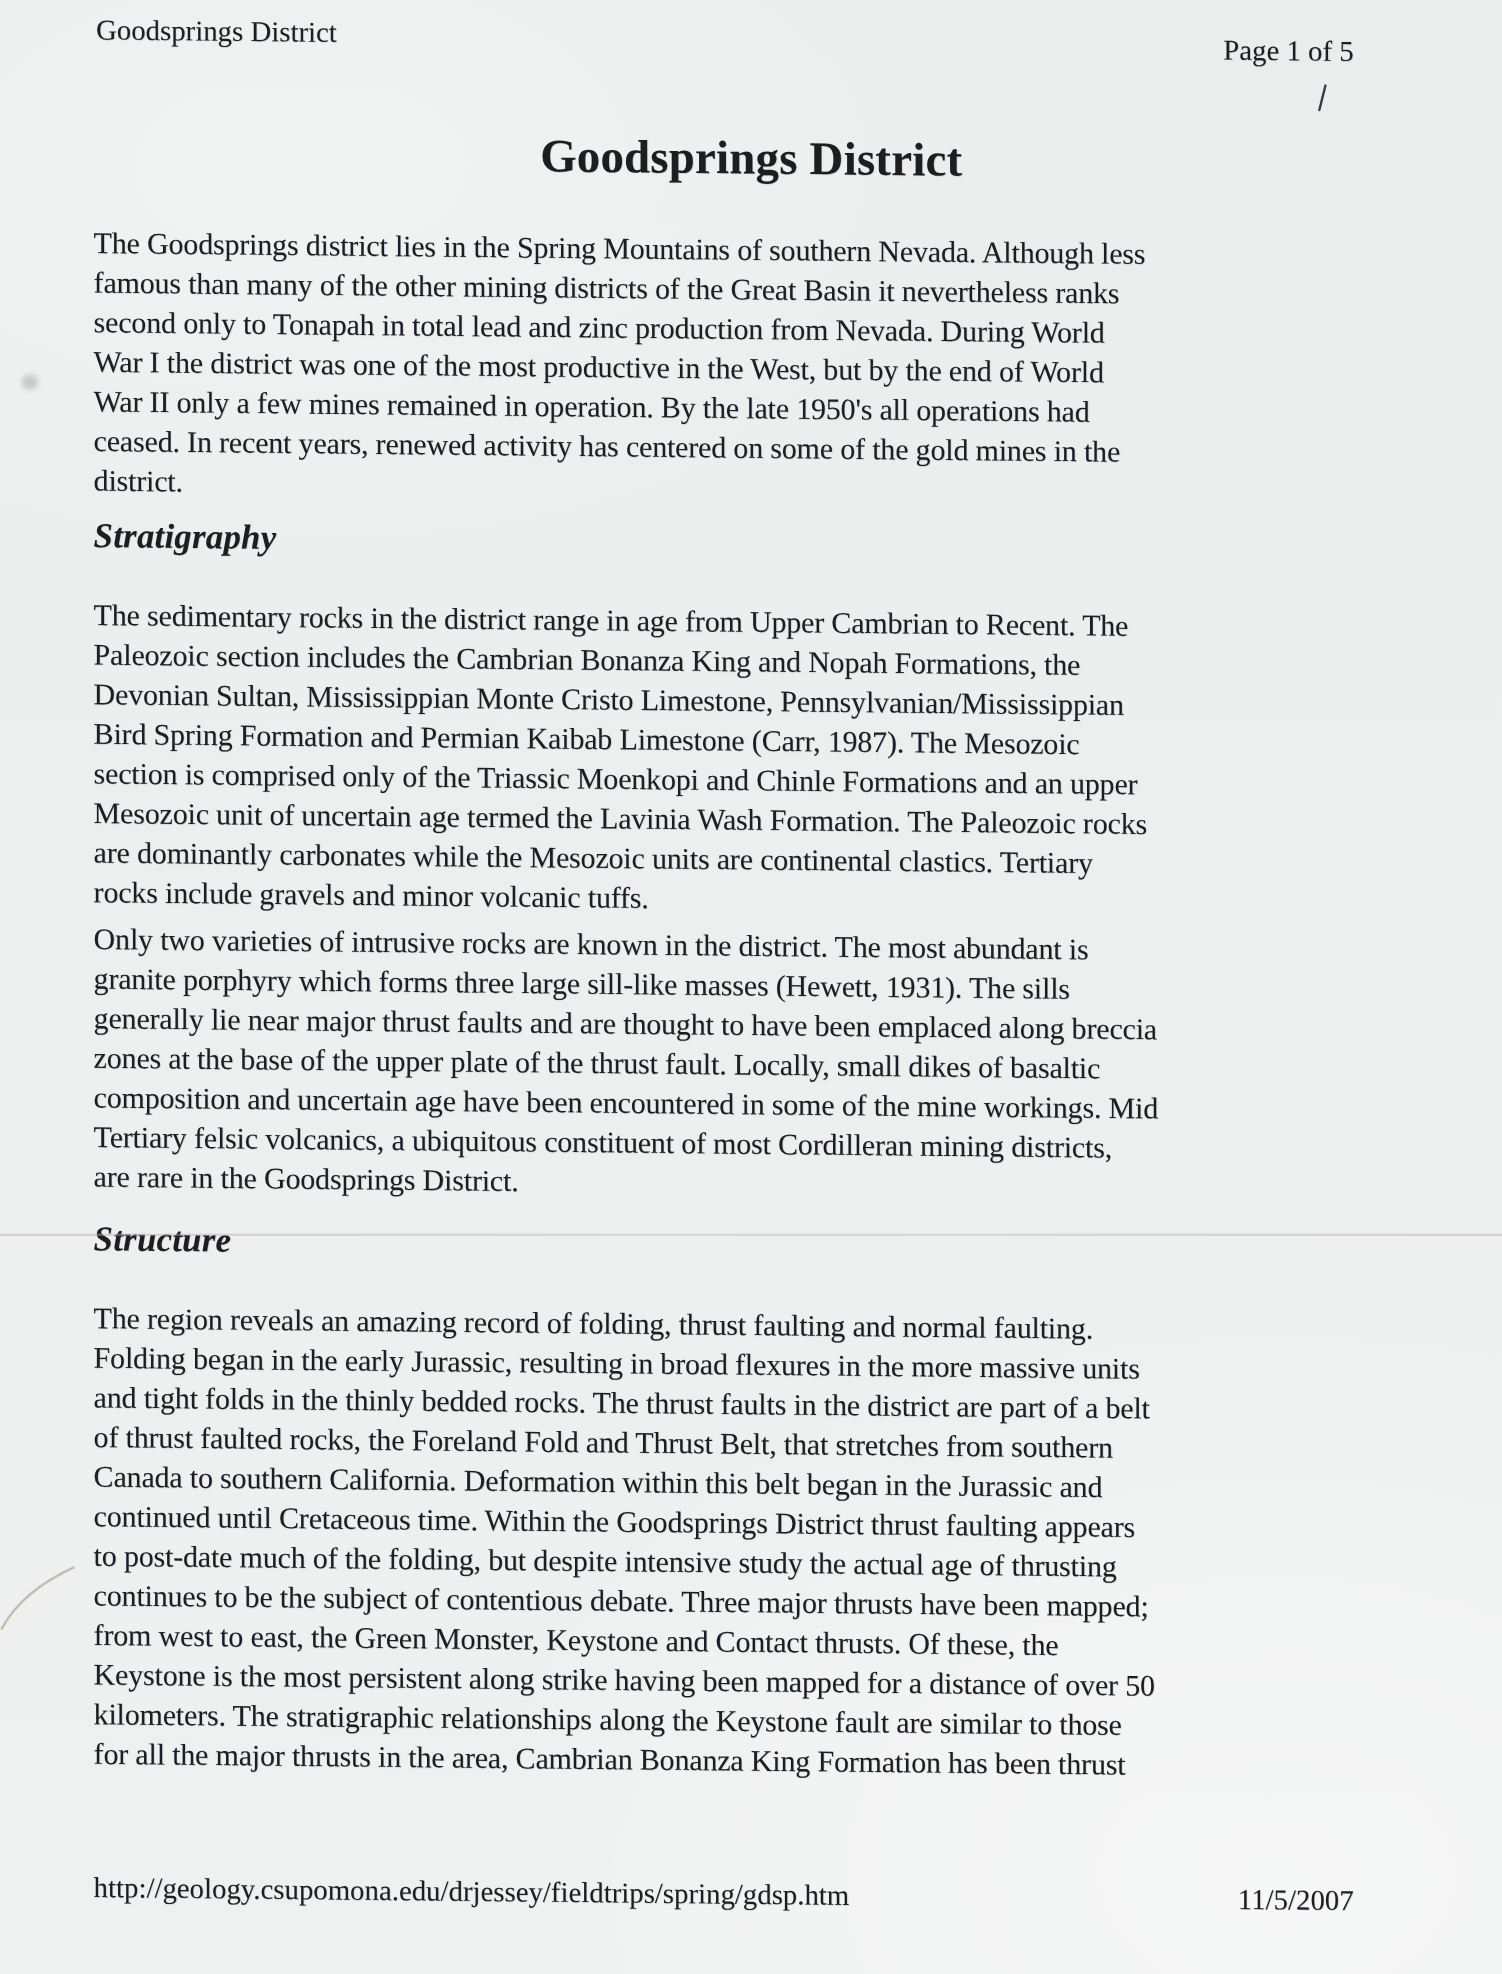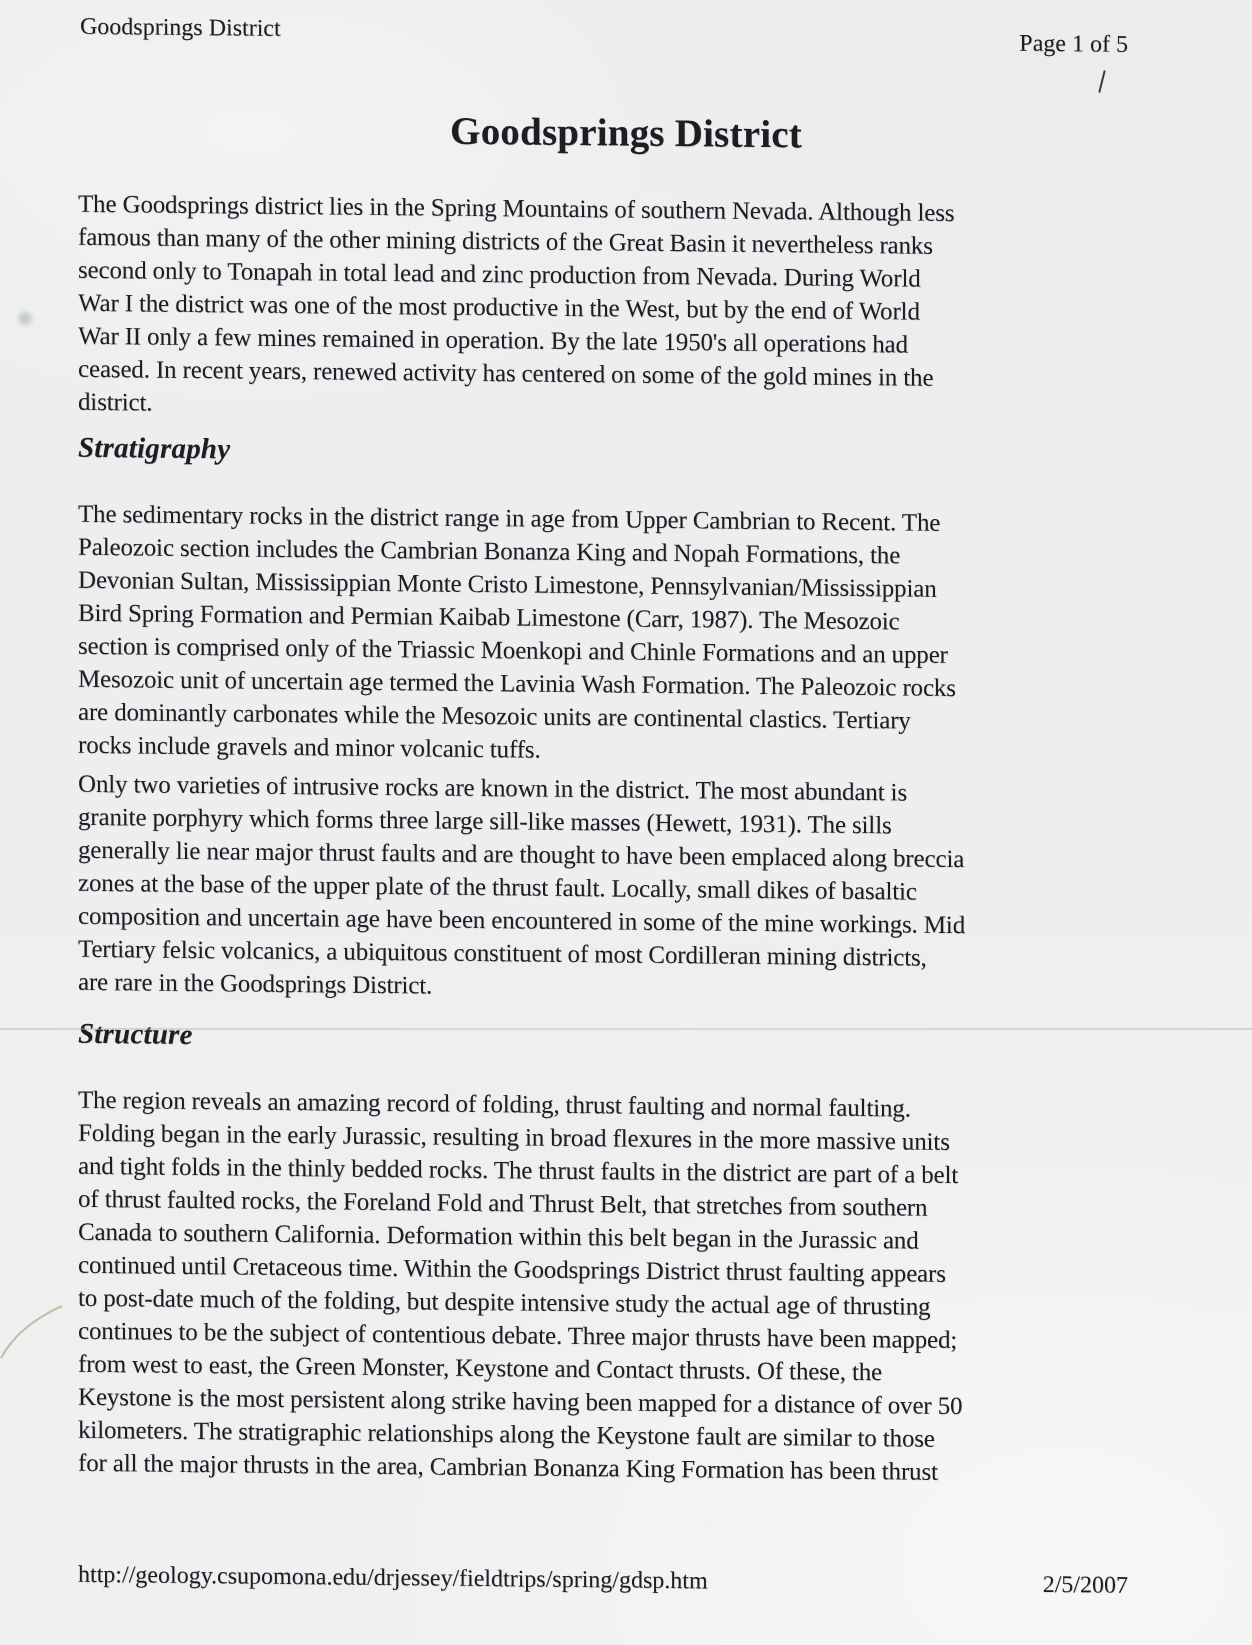--- a/index.html
+++ b/index.html
@@ -111,21 +111,21 @@
         <div class="line">to post-date much of the folding, but despite intensive study the actual age of thrusting</div>
         <div class="line">continues to be the subject of contentious debate. Three major thrusts have been mapped;</div>
         <div class="line">from west to east, the Green Monster, Keystone and Contact thrusts. Of these, the</div>
         <div class="line">Keystone is the most persistent along strike having been mapped for a distance of over 50</div>
         <div class="line">kilometers. The stratigraphic relationships along the Keystone fault are similar to those</div>
         <div class="line">for all the major thrusts in the area, Cambrian Bonanza King Formation has been thrust</div>
       </div>
 
     <div class="doc-footer fuzz">
       <span>http://geology.csupomona.edu/drjessey/fieldtrips/spring/gdsp.htm</span>
-      <span>2/5/2007</span>
+      <span>11/5/2007</span>
     </div>
 
   </div>
 
   <div class="crease-line"></div>
   <div class="pen-mark"></div>
   <div class="smudge-dot"></div>
   <svg class="crease-curve" width="70" height="70" viewBox="0 0 70 70">
     <path d="M1,66 Q18,34 62,14" fill="none" stroke="rgba(165,145,110,0.55)" stroke-width="2"></path>
   </svg>

